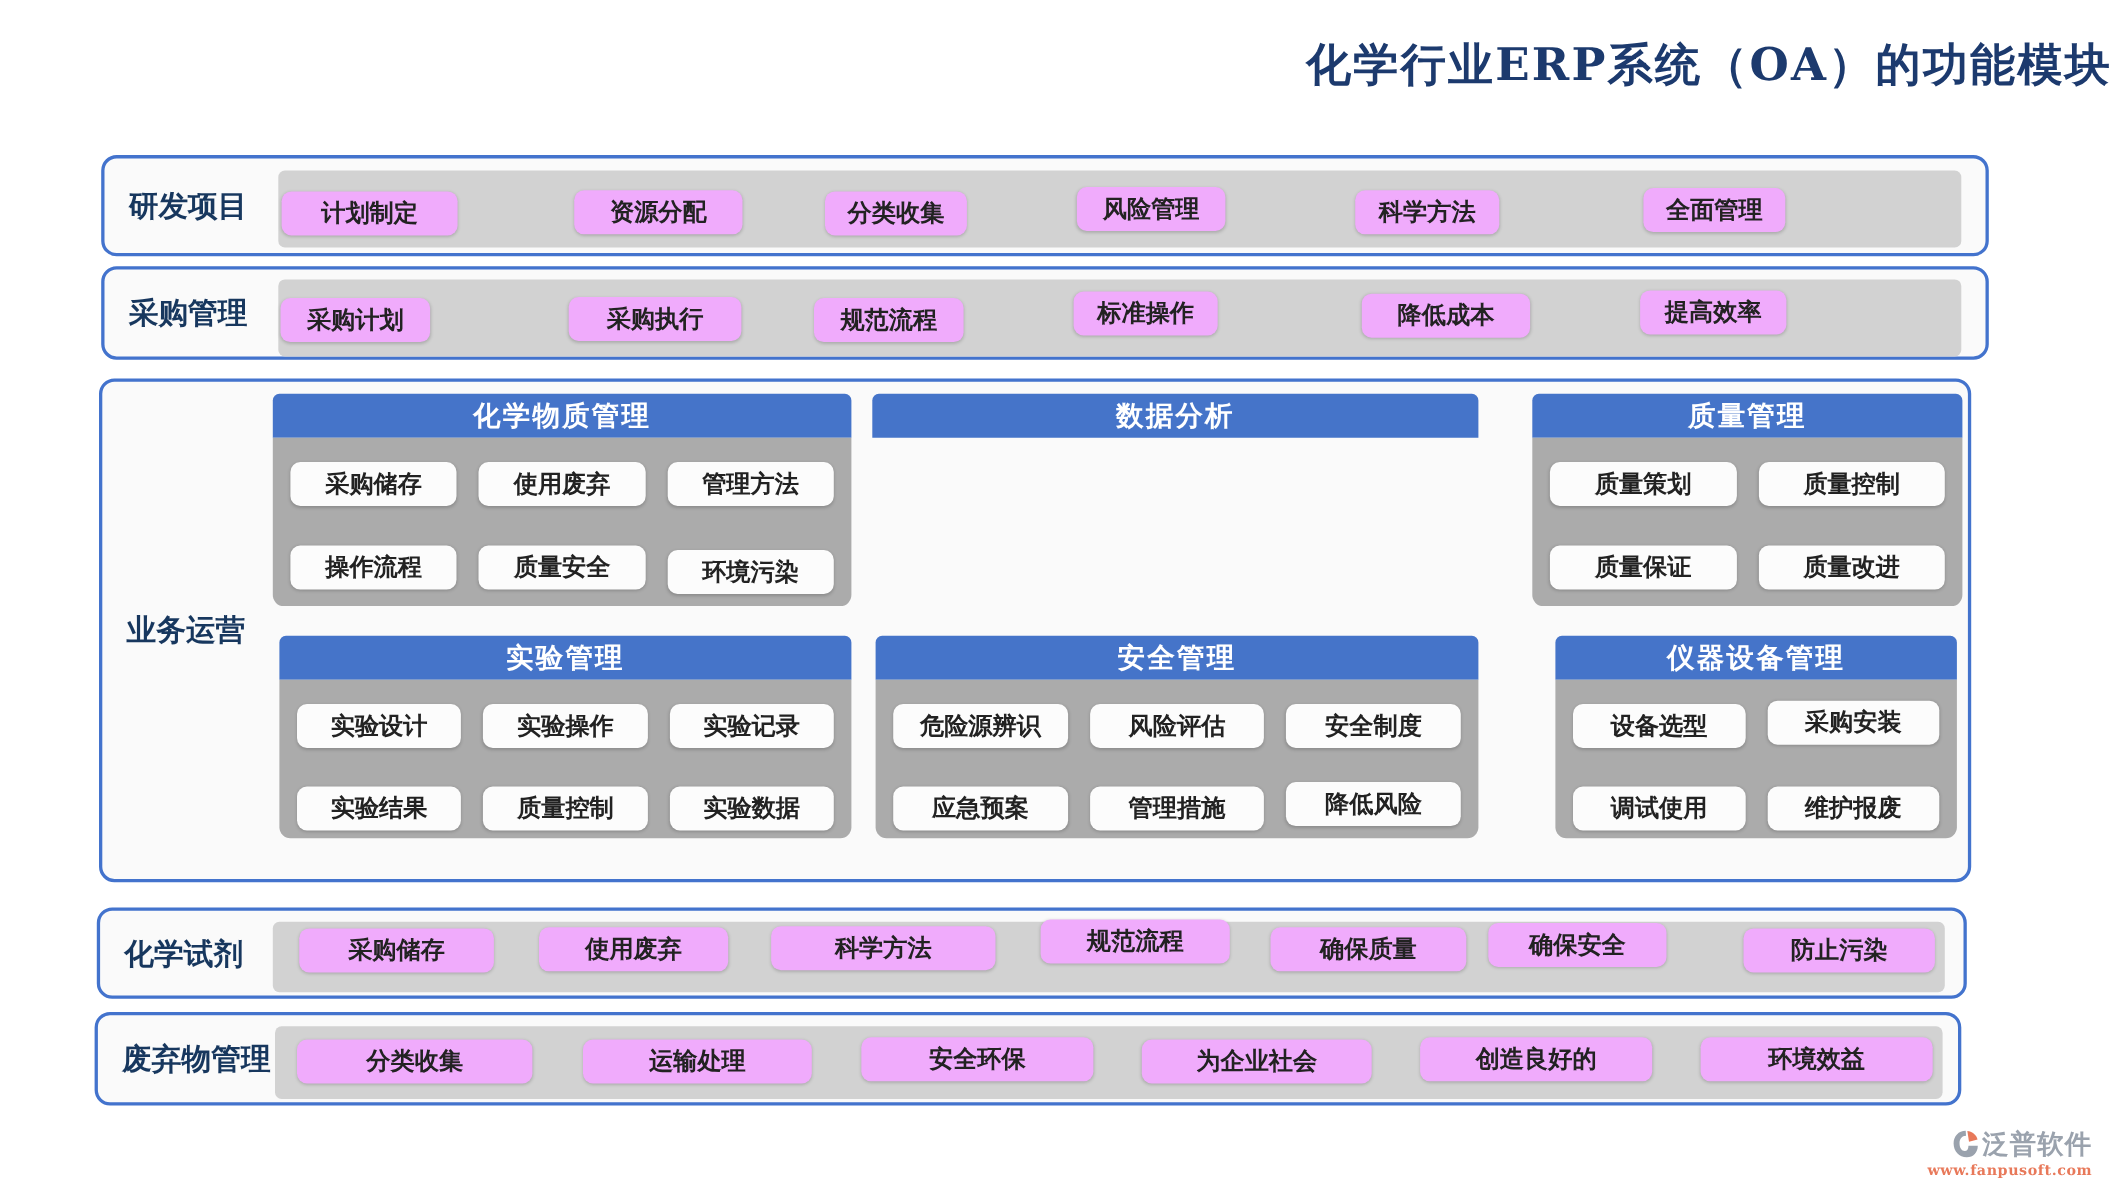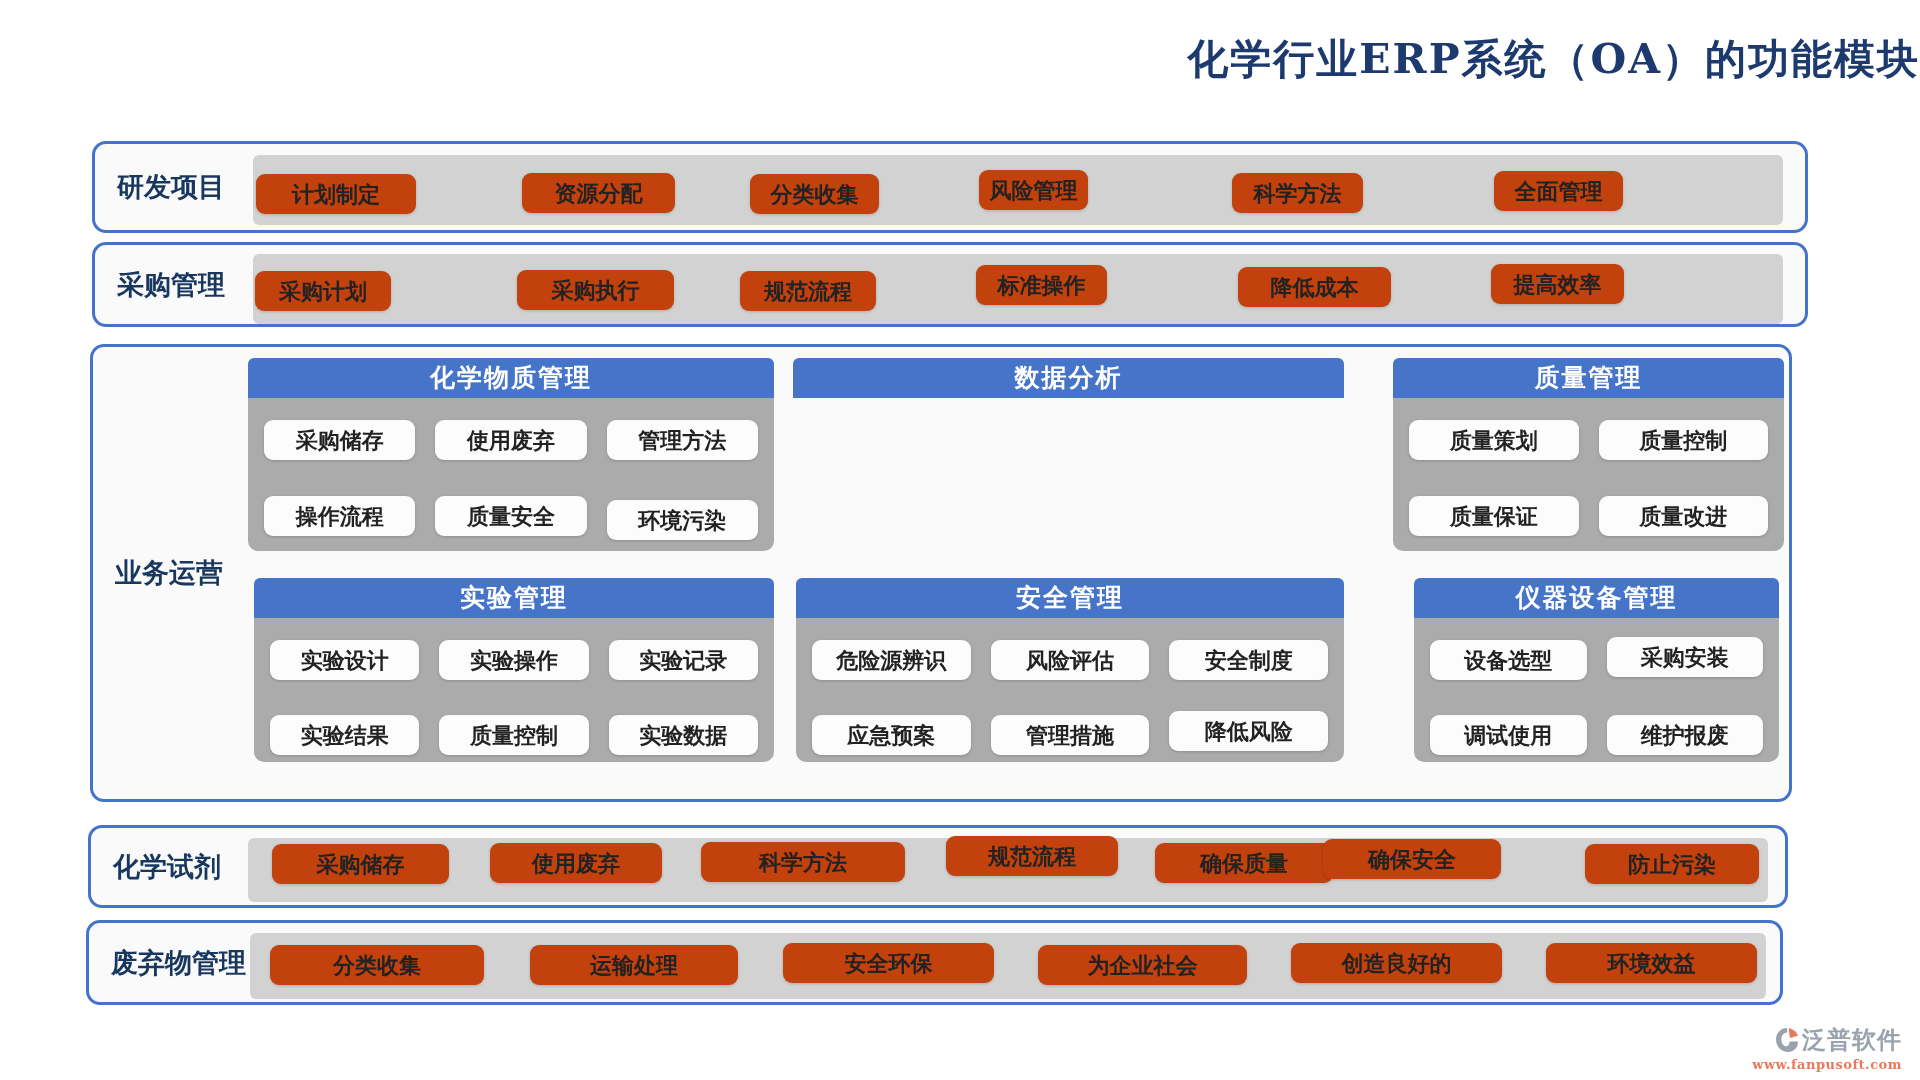--- a/index.html
+++ b/index.html
@@ -18,21 +18,21 @@
   }
   .row-label{
     position:absolute;left:22px;top:50%;transform:translateY(-50%);
     font-size:27px;font-weight:bold;color:#17375e;white-space:nowrap;
   }
   .strip{
     position:absolute;background:#d2d2d2;border-radius:6px;
   }
   .chip{
     position:absolute;height:40px;line-height:40px;text-align:center;
-    background:#c2410c;border-radius:9px;font-size:22px;font-weight:bold;
+    background:#f0abfc;border-radius:9px;font-size:22px;font-weight:bold;
     color:#222;box-shadow:0 1px 3px rgba(0,0,0,0.18);white-space:nowrap;
   }
   .panel{position:absolute;}
   .phead{
     height:40px;line-height:40px;text-align:center;background:#4574c9;
     color:#ffffff;font-size:25px;font-weight:bold;border-radius:6px 6px 0 0;
     letter-spacing:2px;
   }
   .pbody{
     background:#ababab;border-radius:0 0 10px 10px;box-sizing:border-box;
@@ -59,21 +59,21 @@
 <body>
 
 <div class="page-title">化学行业ERP系统（OA）的功能模块</div>
 
 <div class="box" style="left:92px;top:141px;width:1716px;height:92px">
   <div class="row-label">研发项目</div>
   <div class="strip" style="left:158px;top:11px;width:1530px;height:70px"></div>
   <div class="chip" style="left:161px;top:30px;width:160px">计划制定</div>
   <div class="chip" style="left:427px;top:29px;width:153px">资源分配</div>
   <div class="chip" style="left:655px;top:30px;width:129px">分类收集</div>
-  <div class="chip" style="left:884px;top:26px;width:109px">风险管理</div>
+  <div class="chip" style="left:884px;top:26px;width:135px">风险管理</div>
   <div class="chip" style="left:1137px;top:29px;width:131px">科学方法</div>
   <div class="chip" style="left:1399px;top:27px;width:129px">全面管理</div>
 </div>
 
 <div class="box" style="left:92px;top:242px;width:1716px;height:85px">
   <div class="row-label">采购管理</div>
   <div class="strip" style="left:158px;top:9px;width:1530px;height:70px"></div>
   <div class="chip" style="left:160px;top:26px;width:136px">采购计划</div>
   <div class="chip" style="left:422px;top:25px;width:157px">采购执行</div>
   <div class="chip" style="left:645px;top:26px;width:136px">规范流程</div>
@@ -147,21 +147,21 @@
 </div>
 
 <div class="box" style="left:88px;top:825px;width:1700px;height:83px">
   <div class="row-label">化学试剂</div>
   <div class="strip" style="left:157px;top:10px;width:1520px;height:64px"></div>
   <div class="chip" style="left:181px;top:16px;width:177px">采购储存</div>
   <div class="chip" style="left:399px;top:15px;width:172px">使用废弃</div>
   <div class="chip" style="left:610px;top:14px;width:204px">科学方法</div>
   <div class="chip" style="left:855px;top:8px;width:172px">规范流程</div>
   <div class="chip" style="left:1064px;top:15px;width:178px">确保质量</div>
-  <div class="chip" style="left:1232px;top:11px;width:178px">确保安全</div>
+  <div class="chip" style="left:1262px;top:11px;width:162px">确保安全</div>
   <div class="chip" style="left:1494px;top:16px;width:174px">防止污染</div>
 </div>
 
 <div class="box" style="left:86px;top:920px;width:1697px;height:85px">
   <div class="row-label">废弃物管理</div>
   <div class="strip" style="left:161px;top:10px;width:1516px;height:66px"></div>
   <div class="chip" style="left:181px;top:22px;width:214px">分类收集</div>
   <div class="chip" style="left:441px;top:22px;width:208px">运输处理</div>
   <div class="chip" style="left:694px;top:20px;width:211px">安全环保</div>
   <div class="chip" style="left:949px;top:22px;width:209px">为企业社会</div>

